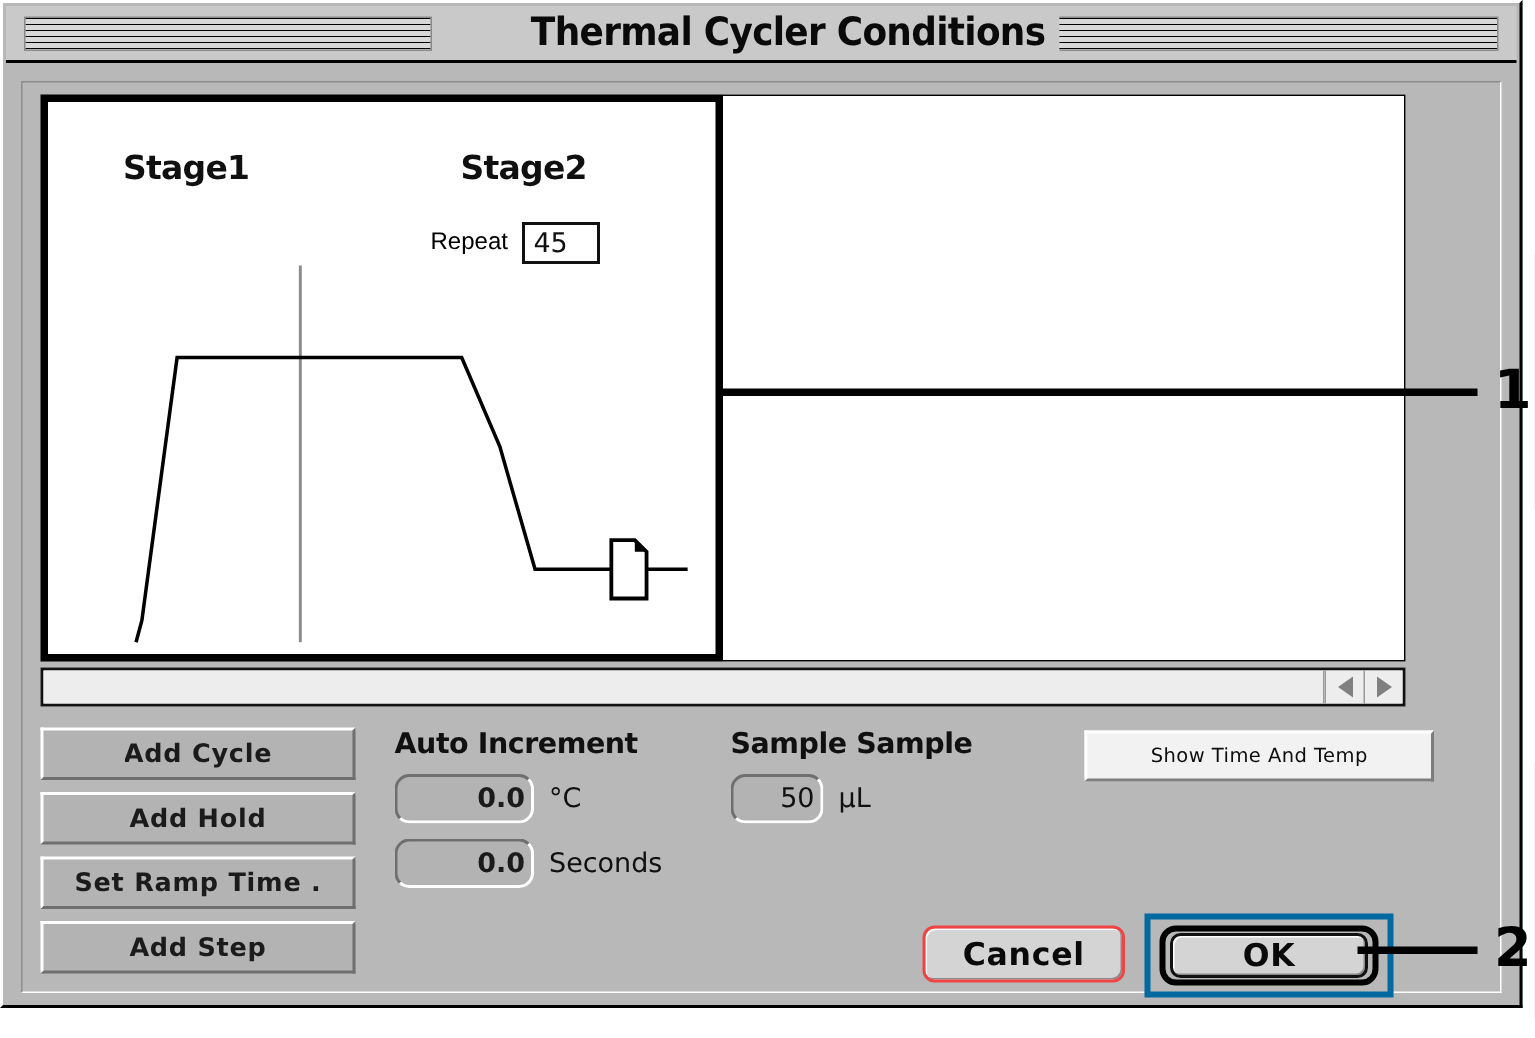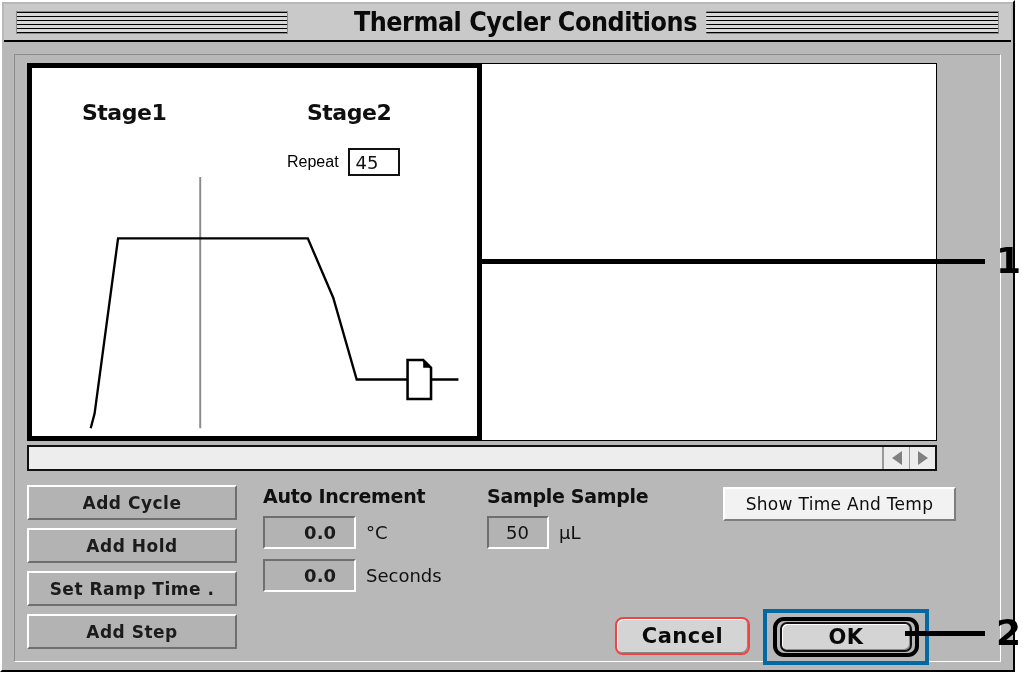--- a/index.html
+++ b/index.html
@@ -271,24 +271,25 @@
     height: 33px;
     background: #b3b3b3;
     border-top: 2px solid #6f6f6f;
     border-left: 2px solid #6f6f6f;
     border-right: 2px solid #ffffff;
     border-bottom: 2px solid #ffffff;
     box-sizing: border-box;
     display: flex;
     align-items: center;
     justify-content: flex-end;
-    padding-right: 18px;
+    padding-right: 4px;
     font-family: "DejaVu Sans", sans-serif;
     font-size: 18px;
     color: #111111;
+    border-radius: 10px;
   }
   .inset-field.wide { width: 93px; }
   .inset-field.narrow { width: 62px; }
   .inset-field.dim .val {
     background-color: #1b1b1b;
     background-image:
       repeating-conic-gradient(#1b1b1b 0% 25%, transparent 0% 50%);
     background-size: 2px 2px;
     -webkit-background-clip: text;
     background-clip: text;
@@ -315,21 +316,21 @@
     background: #f2f2f2;
     border-top: 2px solid #ffffff;
     border-left: 2px solid #ffffff;
     border-right: 2px solid #7d7d7d;
     border-bottom: 2px solid #7d7d7d;
     box-sizing: border-box;
     display: flex;
     align-items: center;
     justify-content: center;
     font-family: "DejaVu Sans", sans-serif;
-    font-size: 17px;
+    font-size: 13px;
     color: #0d0d0d;
     letter-spacing: 0.3px;
     white-space: nowrap;
   }
 
   
   .cancel-btn {
     position: absolute;
     left: 600px;
     top: 138px;

